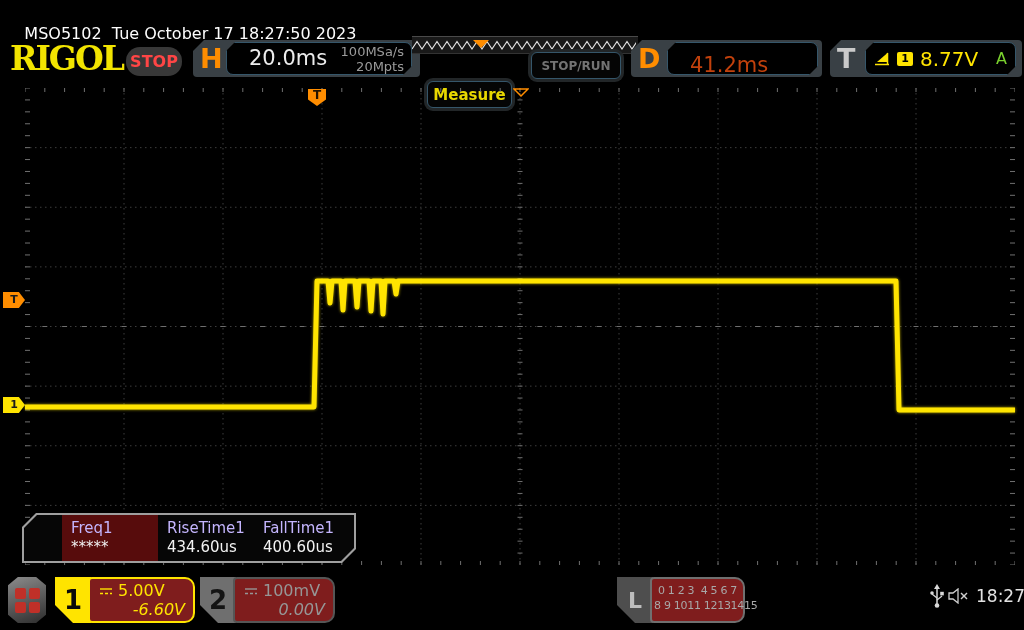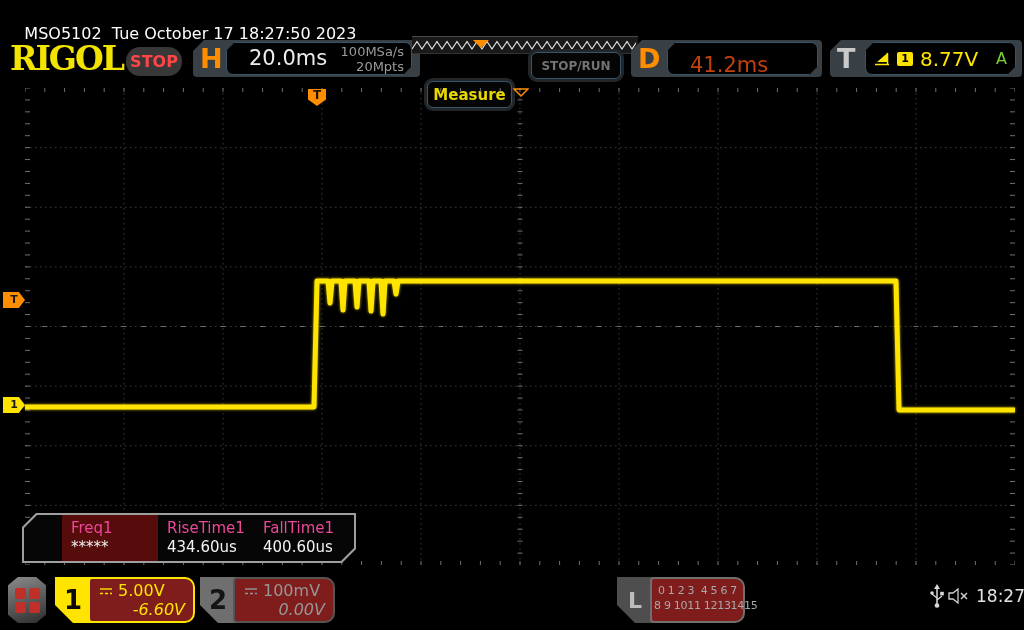--- a/index.html
+++ b/index.html
@@ -58,21 +58,21 @@
 
   
   .meas-panel{position:absolute;left:22px;top:513px;width:334px;height:50px;background:#9f9f9f;
         clip-path:polygon(14px 0,100% 0,100% calc(100% - 14px),calc(100% - 14px) 100%,0 100%,0 14px);}
   .meas-inner{position:absolute;inset:2px;background:#060606;display:flex;
         clip-path:polygon(13px 0,100% 0,100% calc(100% - 13px),calc(100% - 13px) 100%,0 100%,0 13px);}
   .meas-spacer{width:38px;}
   .meas-cell{width:96px;padding:4px 0 5px 9px;box-sizing:border-box;display:flex;flex-direction:column;
         justify-content:space-between;}
   .meas-cell.selected{background:#570c0c;}
-  .meas-label{font-size:15px;color:#ec4899;}
+  .meas-label{font-size:15px;color:#c4b5fd;}
   .meas-value{font-size:15px;color:#f2f2f2;}
 
   
   .menu-btn{position:absolute;left:8px;top:577px;width:38px;height:46px;
         background:linear-gradient(160deg,#8c8c8c,#2d2d2d);
         clip-path:polygon(26% 0,74% 0,100% 18%,100% 82%,74% 100%,26% 100%,0 82%,0 18%);
         display:grid;grid-template-columns:11px 11px;gap:3px;place-content:center;}
   .sq{width:11px;height:11px;background:#c03028;border-radius:2px;}
   .ch-group{position:absolute;top:577px;height:46px;}
   .ch1{left:55px;width:140px;}

